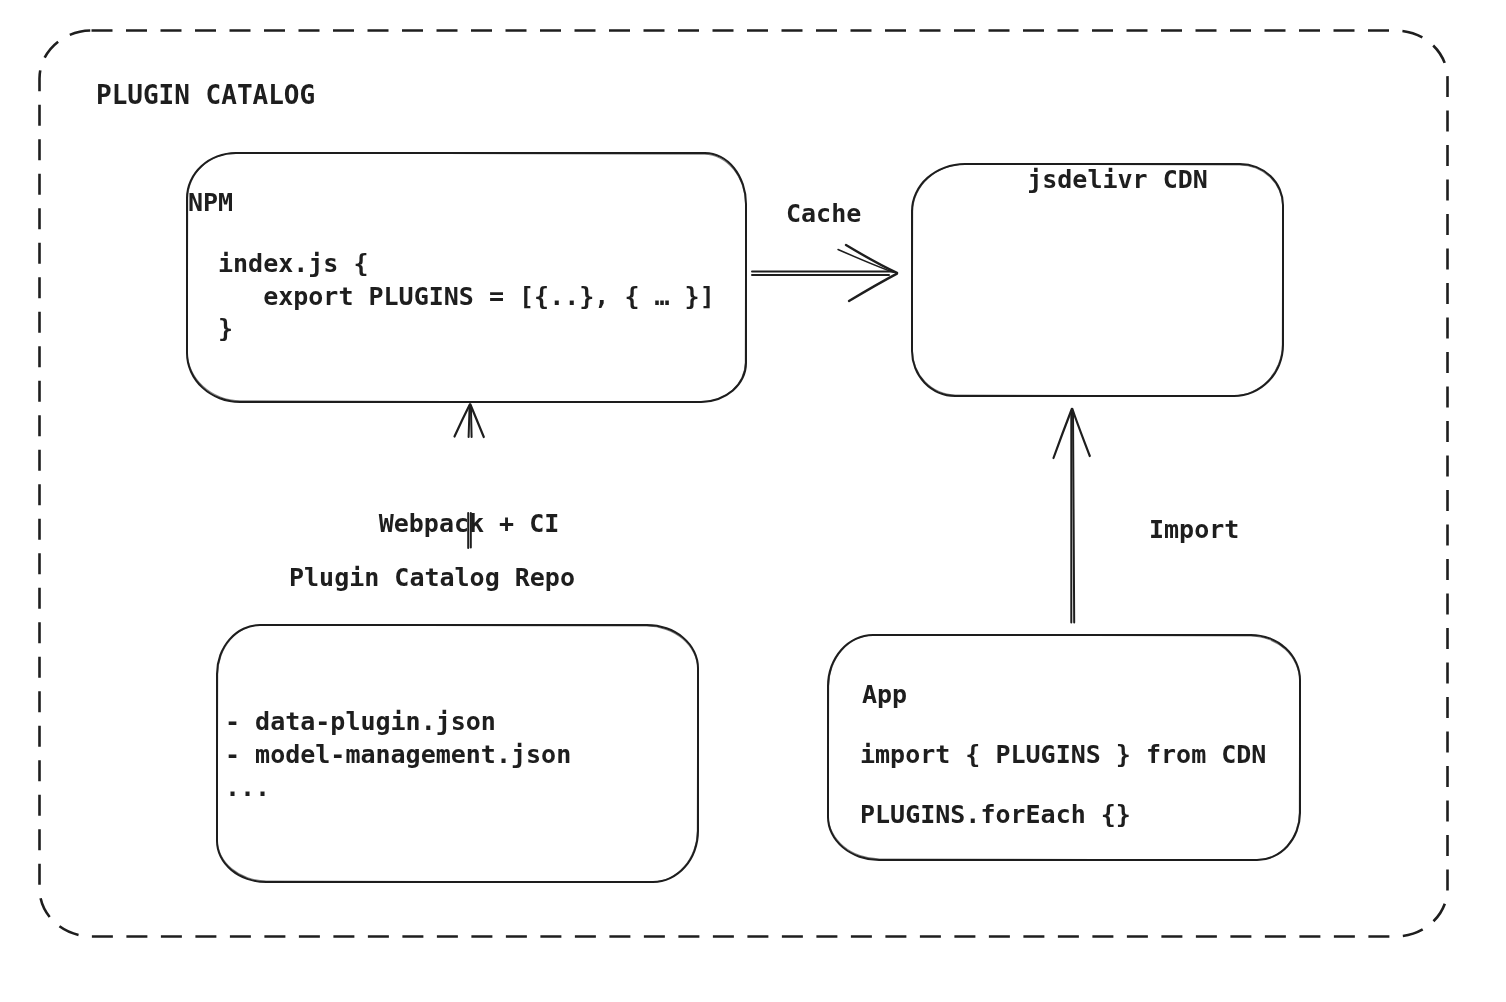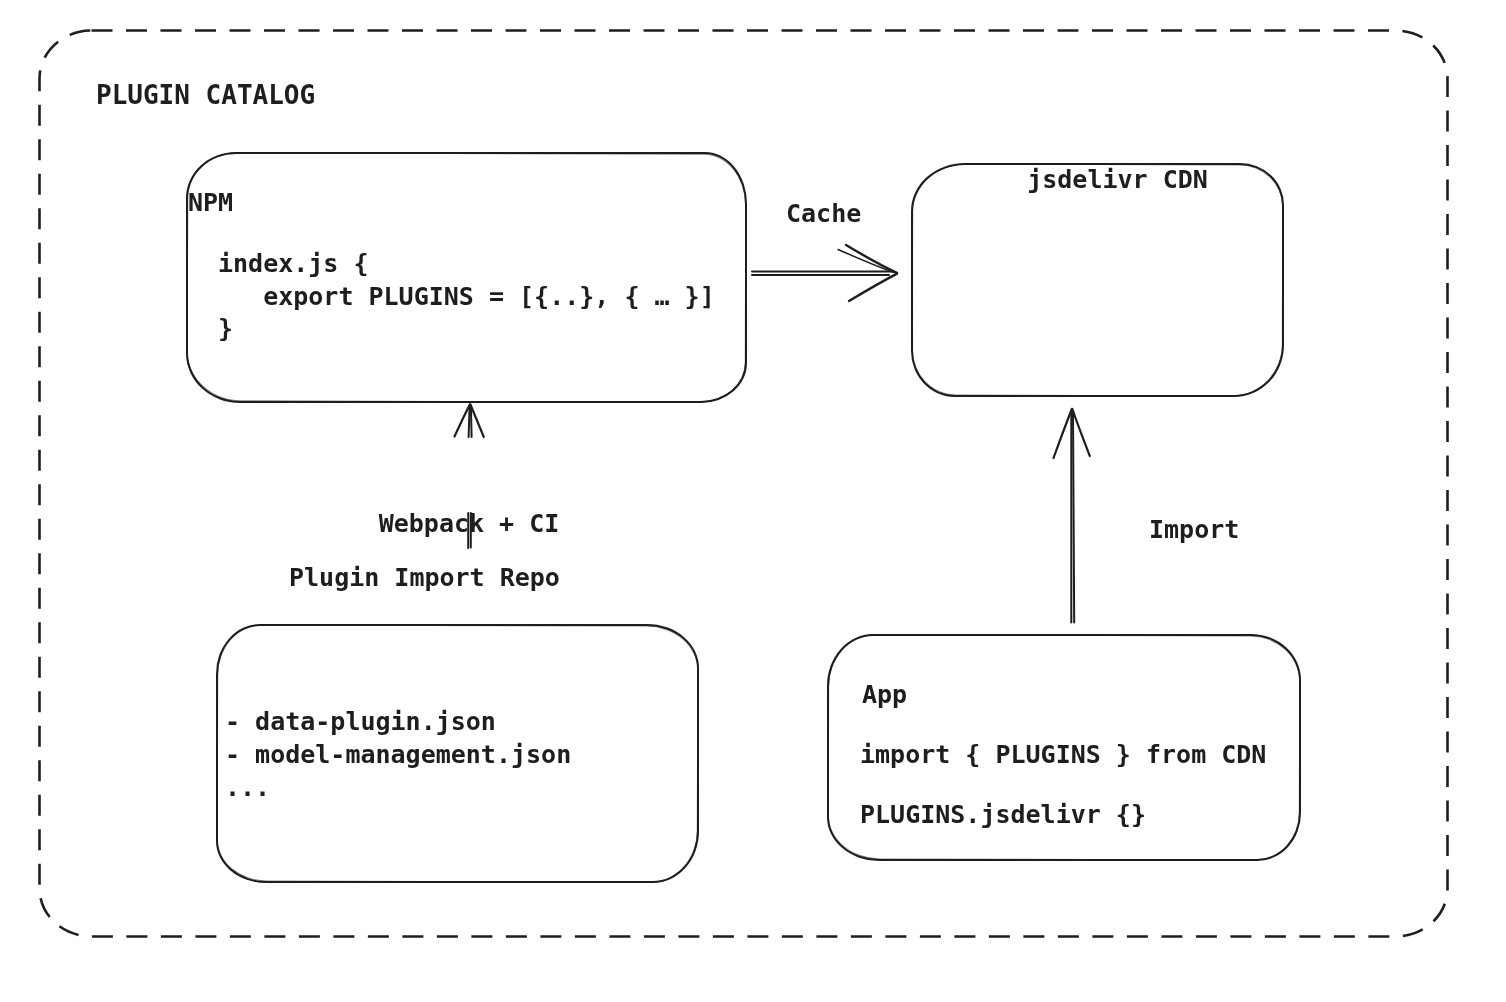--- a/index.html
+++ b/index.html
@@ -122,27 +122,27 @@
   <div class="node" id="cdn-node">
     <div>jsdelivr CDN</div>
   </div>
 
   <div class="floating-label" id="cache-label">Cache</div>
 
   <div class="floating-label" id="webpack-label">
     <div>Webpack + CI</div>
   </div>
 
-  <div class="floating-label" id="repo-label">Plugin Import Repo</div>
+  <div class="floating-label" id="repo-label">Plugin Catalog Repo</div>
 
   <div class="node" id="repo-node">
     <div class="repo-list"><span>- data-plugin.json</span><br><span>- model-management.json</span><br><span>...</span></div>
   </div>
 
   <div class="floating-label" id="import-label">Import</div>
 
   <div class="node" id="app-node">
     <div class="app-title">App</div>
     <div class="app-line1">import { PLUGINS } from CDN</div>
-    <div class="app-line2">PLUGINS.jsdelivr {}</div>
+    <div class="app-line2">PLUGINS.forEach {}</div>
   </div>
 
 </div>
 
 </body></html>

